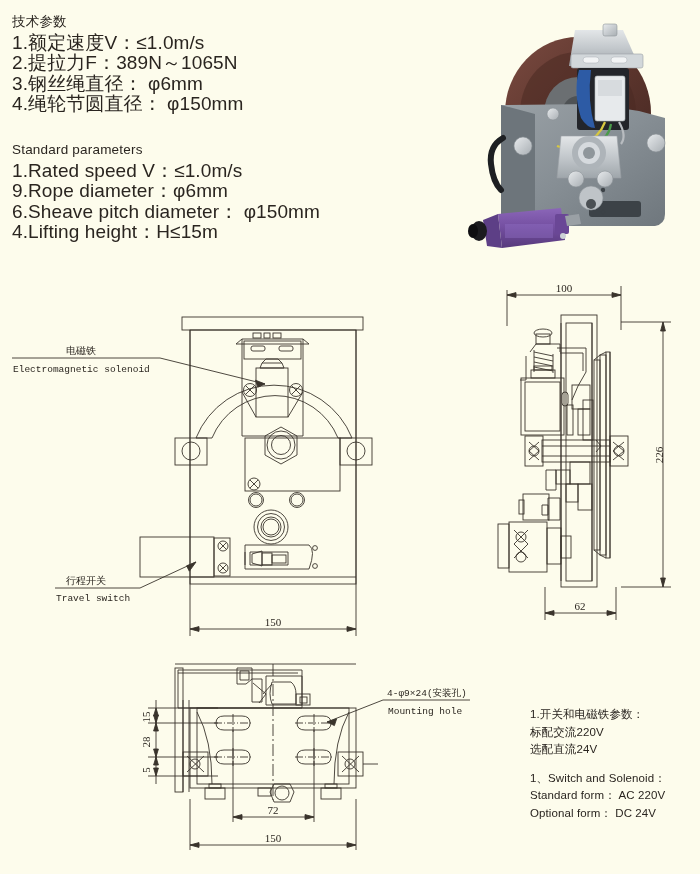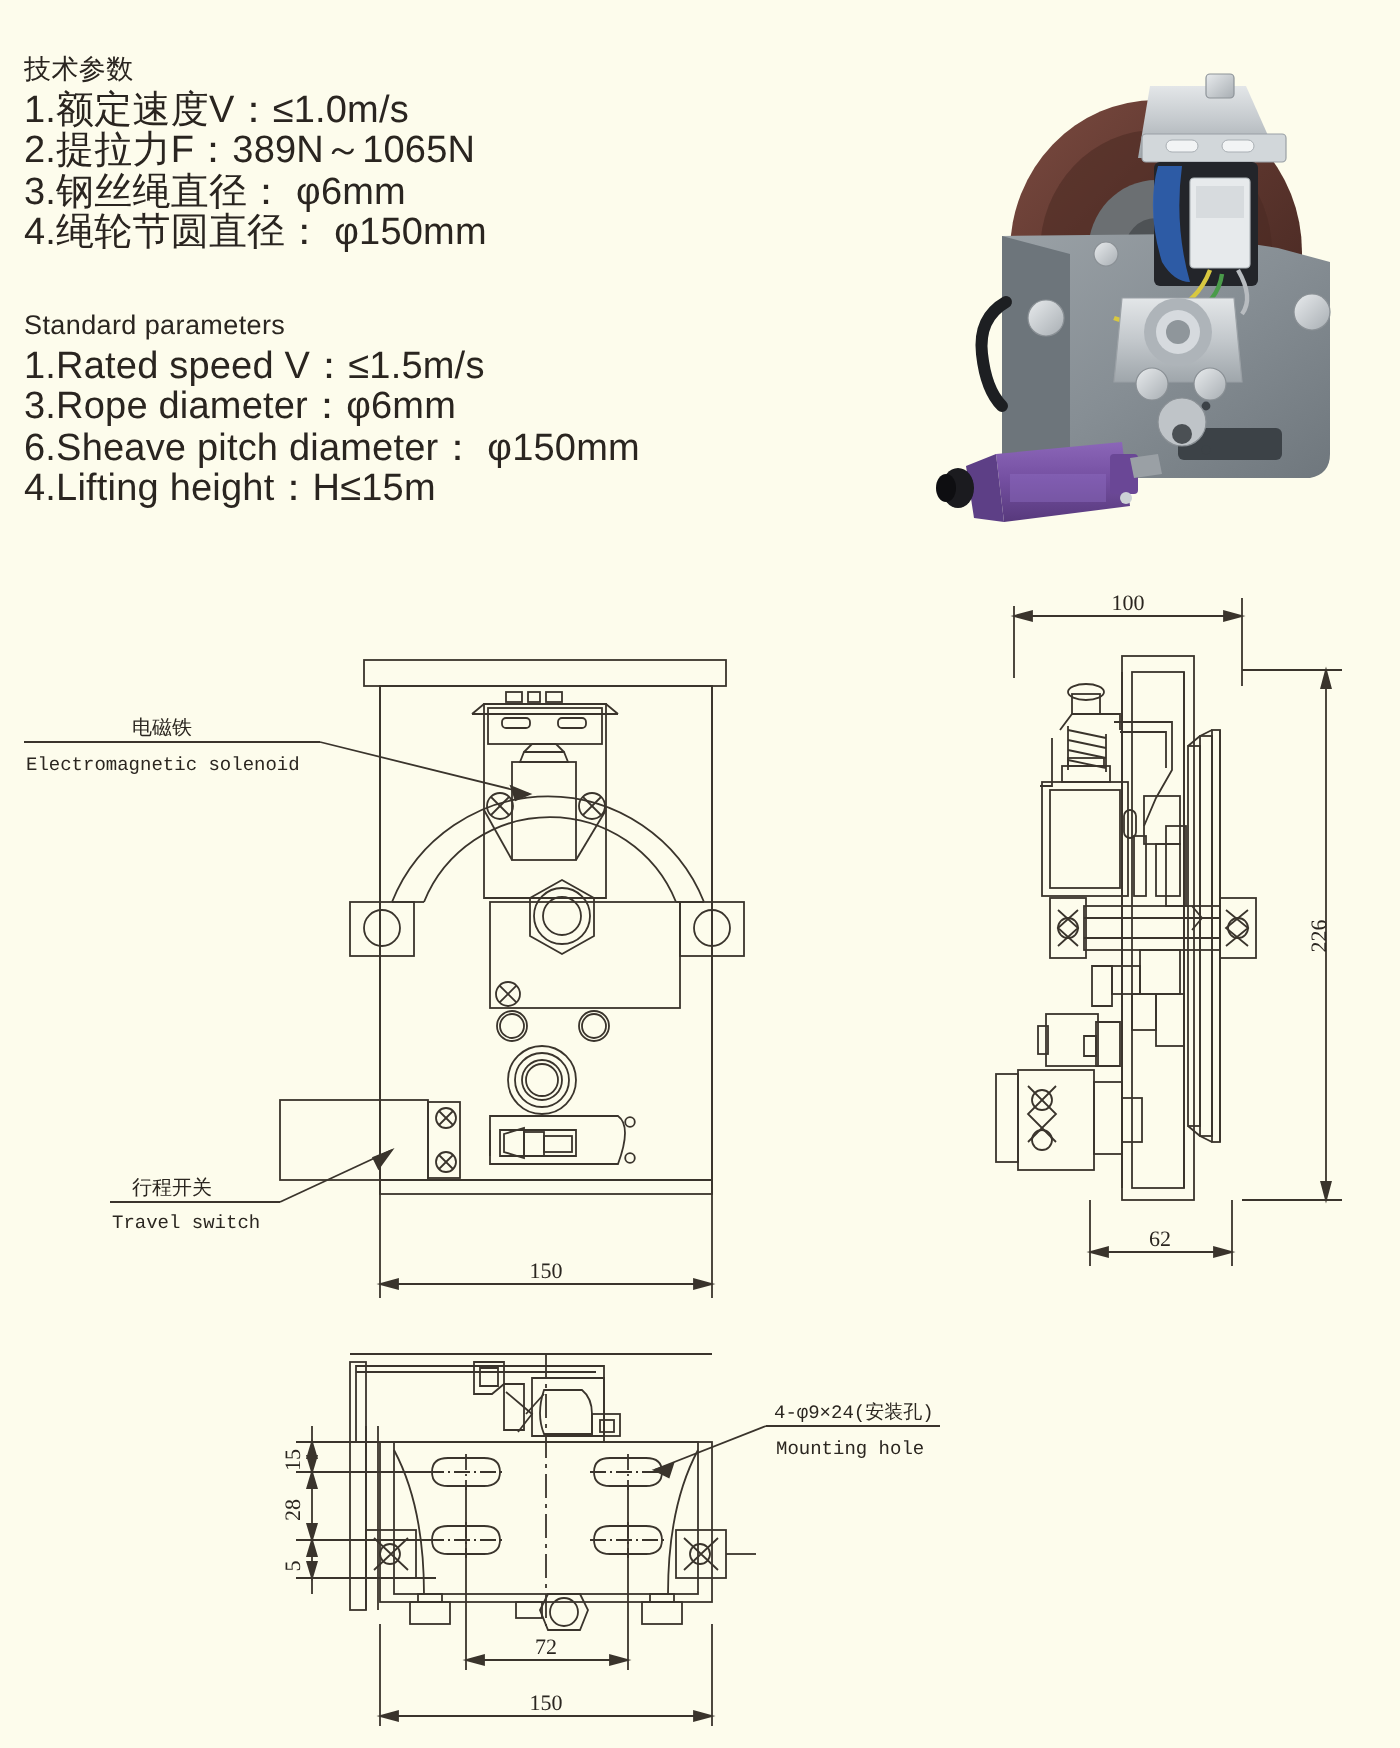--- a/index.html
+++ b/index.html
@@ -13,21 +13,20 @@
     background: #fdfcec;
     font-family: "Liberation Sans", sans-serif;
     color: #241f1a;
     position: relative;
     overflow: hidden;
   }
   .page {
     position: relative;
     width: 700px;
     height: 658px;
-    margin-top: 13px;
   }
 
   
   .spec-block {
     position: absolute;
     left: 12px;
     font-family: "Liberation Sans", sans-serif;
     color: #2a2520;
   }
   #spec-cn { top: 12px; }
@@ -107,22 +106,22 @@
   <div class="spec-block" id="spec-cn">
     <div class="spec-title">技术参数</div>
     <div class="spec-line">1.额定速度V：≤1.0m/s</div>
     <div class="spec-line">2.提拉力F：389N～1065N</div>
     <div class="spec-line">3.钢丝绳直径： φ6mm</div>
     <div class="spec-line">4.绳轮节圆直径： φ150mm</div>
   </div>
 
   <div class="spec-block" id="spec-en">
     <div class="spec-title">Standard parameters</div>
-    <div class="spec-line">1.Rated speed V：≤1.5m/s</div>
-    <div class="spec-line">3.Rope diameter：φ6mm</div>
+    <div class="spec-line">1.Rated speed V：≤1.0m/s</div>
+    <div class="spec-line">9.Rope diameter：φ6mm</div>
     <div class="spec-line">6.Sheave pitch diameter： φ150mm</div>
     <div class="spec-line">4.Lifting height：H≤15m</div>
   </div>
 
   <div id="photo-wrap">
     <svg width="255" height="262" viewBox="0 0 255 262">
       <defs>
         <linearGradient id="gBody" x1="0" y1="0" x2="1" y2="1">
           <stop offset="0" stop-color="#9aa1a6"></stop>
           <stop offset="0.5" stop-color="#868e94"></stop>
@@ -566,14 +565,23 @@
     <text class="dim-txt" x="663" y="455" text-anchor="middle" transform="rotate(-90 663 455)">226</text>
     <text class="dim-txt" x="580" y="610" text-anchor="middle">62</text>
     <text class="dim-txt" x="273" y="842" text-anchor="middle">150</text>
     <text class="dim-txt" x="273" y="814" text-anchor="middle">72</text>
     <text class="dim-txt" x="150" y="717" text-anchor="middle" transform="rotate(-90 150 717)">15</text>
     <text class="dim-txt" x="150" y="742" text-anchor="middle" transform="rotate(-90 150 742)">28</text>
     <text class="dim-txt" x="150" y="770" text-anchor="middle" transform="rotate(-90 150 770)">5</text>
   </svg>
   </div>
 
+  <div id="note-block">
+    <div class="note-line">1.开关和电磁铁参数：</div>
+    <div class="note-line">标配交流220V</div>
+    <div class="note-line">选配直流24V</div>
+    <div class="note-gap"></div>
+    <div class="note-line">1、Switch and Solenoid：</div>
+    <div class="note-line">Standard form： AC 220V</div>
+    <div class="note-line">Optional form： DC 24V</div>
+  </div>
 
 </div>
 
 </body></html>

